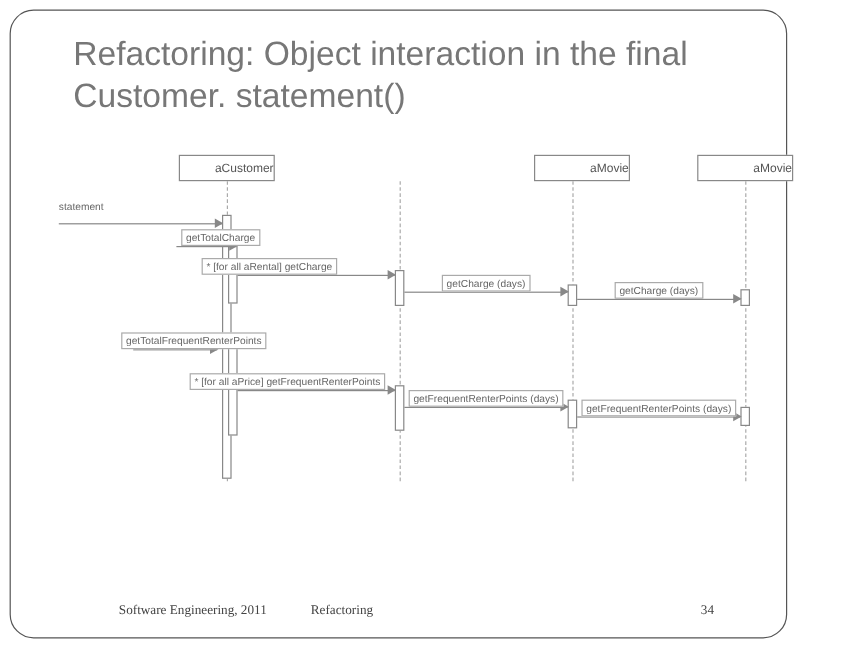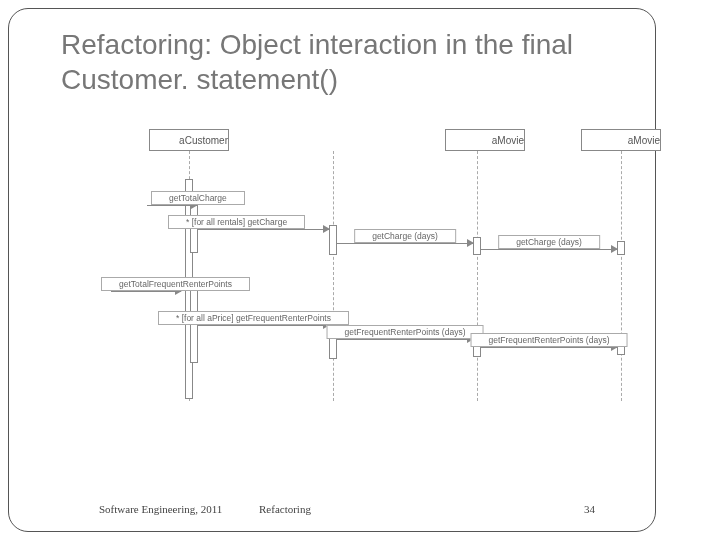--- a/index.html
+++ b/index.html
@@ -100,21 +100,21 @@
     border-bottom: 4px solid transparent;
   }
   .msg .label {
     position: absolute;
     top: -4px;
     left: 4px;
     font-size: 8.5px;
     color: #666;
     background: #fff;
     border: 1px solid #aaa;
-    padding: 1px 17px;
+    padding: 1px 3px;
     white-space: nowrap;
   }
   .msg .label.center { left: 50%; transform: translateX(-50%); }
   .entry {
     position: absolute;
     height: 14px;
   }
   .entry .line {
     position: absolute;
     top: 7px; left: 0; right: 0;
@@ -153,20 +153,25 @@
     <div class="objbox" style="left:396px; width:80px">
         <span>aMovie</span>
       </div>
     <div class="lifeline" style="left:428px"></div>
 
     <div class="objbox" style="left:532px; width:80px">
         <span>aMovie</span>
       </div>
     <div class="lifeline" style="left:572px"></div>
 
+    <div class="entry" style="left:0; width:136px; top:50px">
+      <span class="lbl">statement</span>
+      <div class="line"></div>
+        <div class="arrow-r"></div>
+    </div>
 
     <div class="activation" style="left:136px; top:50px; height:220px"></div>
     <div class="activation" style="left:141px; top:72px; height:52px"></div>
     <div class="activation" style="left:141px; top:158px; height:76px"></div>
 
     <div class="activation" style="left:280px; top:96px; height:30px"></div>
     <div class="activation" style="left:280px; top:192px; height:38px"></div>
 
     <div class="activation" style="left:424px; top:108px; height:18px"></div>
     <div class="activation" style="left:424px; top:204px; height:24px"></div>
@@ -175,21 +180,21 @@
     <div class="activation" style="left:568px; top:210px; height:16px"></div>
 
     <div class="msg" style="left:98px; width:50px; top:66px">
       <div class="line"></div>
         <div class="arrow-r"></div>
       <span class="label">getTotalCharge</span>
     </div>
     <div class="msg" style="left:149px; width:131px; top:90px">
       <div class="line"></div>
         <div class="arrow-r"></div>
-      <span class="label" style="left:-30px">* [for all rentals] getCharge</span>
+      <span class="label" style="left:-30px">* [for all aRental] getCharge</span>
     </div>
     <div class="msg" style="left:288px; width:136px; top:104px">
       <div class="line"></div>
         <div class="arrow-r"></div>
       <span class="label center">getCharge (days)</span>
     </div>
     <div class="msg" style="left:432px; width:136px; top:110px">
       <div class="line"></div>
         <div class="arrow-r"></div>
       <span class="label center">getCharge (days)</span>

